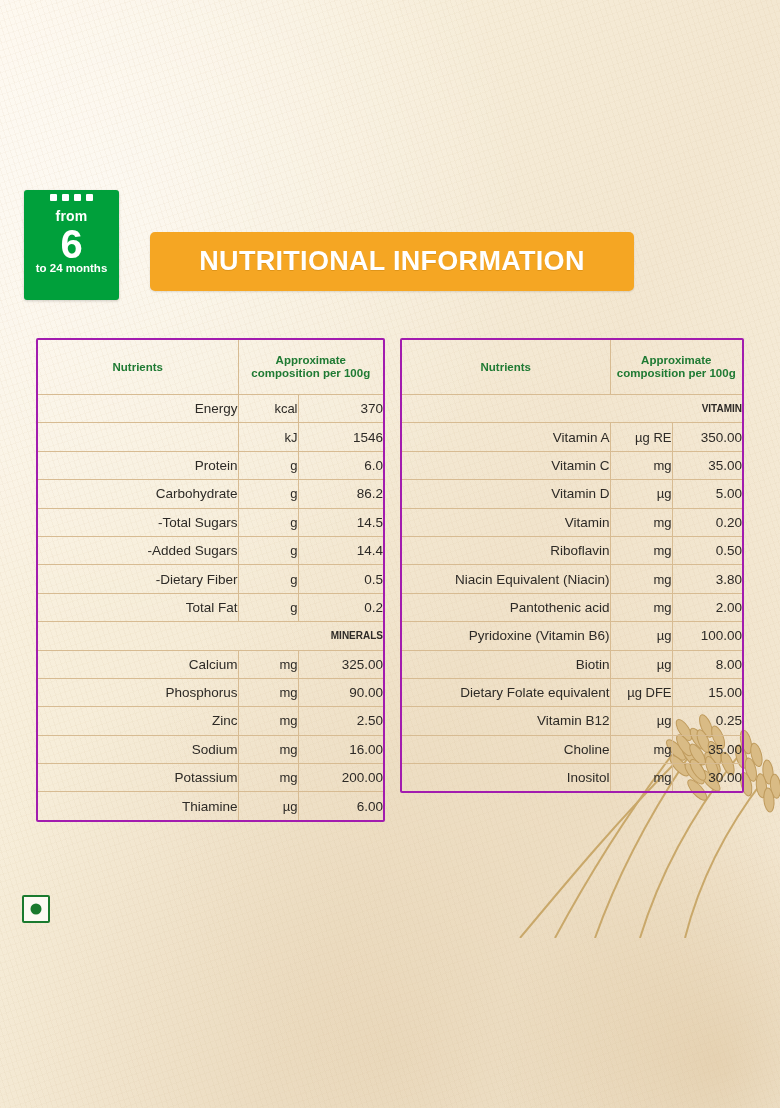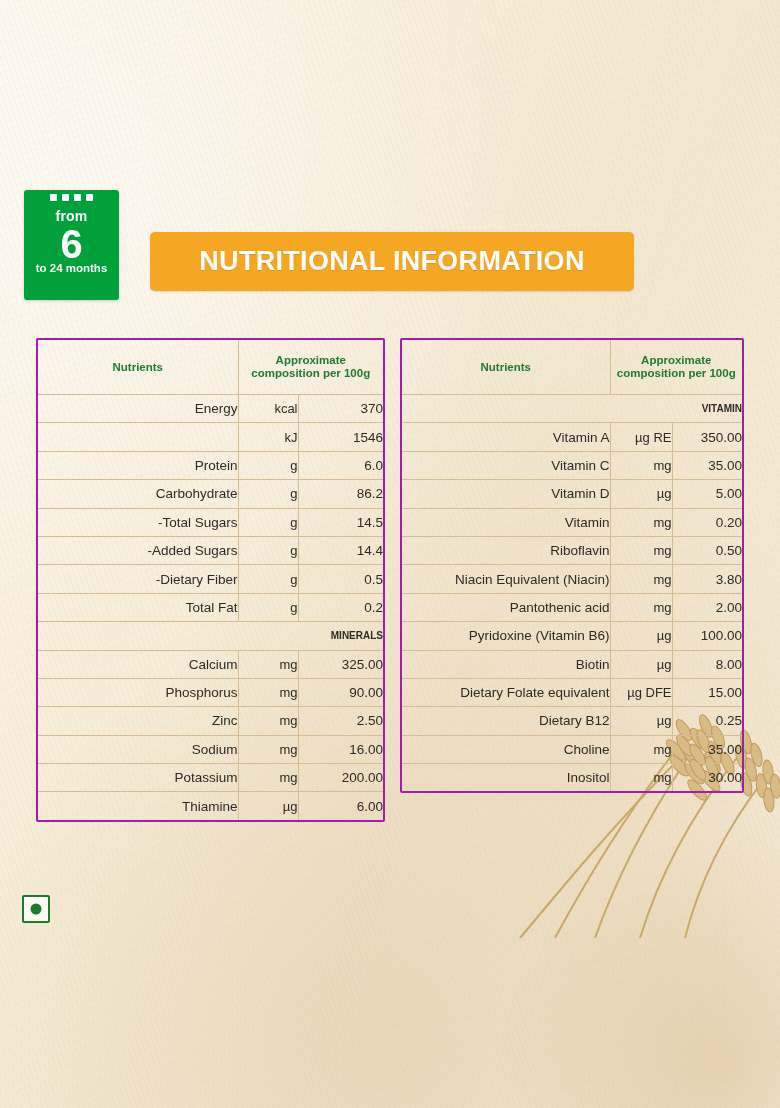--- a/index.html
+++ b/index.html
@@ -435,21 +435,21 @@
           <td class="name">Biotin</td>
           <td class="unit">µg</td>
           <td class="val">8.00</td>
         </tr>
         <tr>
           <td class="name">Dietary Folate equivalent</td>
           <td class="unit">µg DFE</td>
           <td class="val">15.00</td>
         </tr>
         <tr>
-          <td class="name">Dietary B12</td>
+          <td class="name">Vitamin B12</td>
           <td class="unit">µg</td>
           <td class="val">0.25</td>
         </tr>
         <tr>
           <td class="name">Choline</td>
           <td class="unit">mg</td>
           <td class="val">35.00</td>
         </tr>
         <tr>
           <td class="name">Inositol</td>

